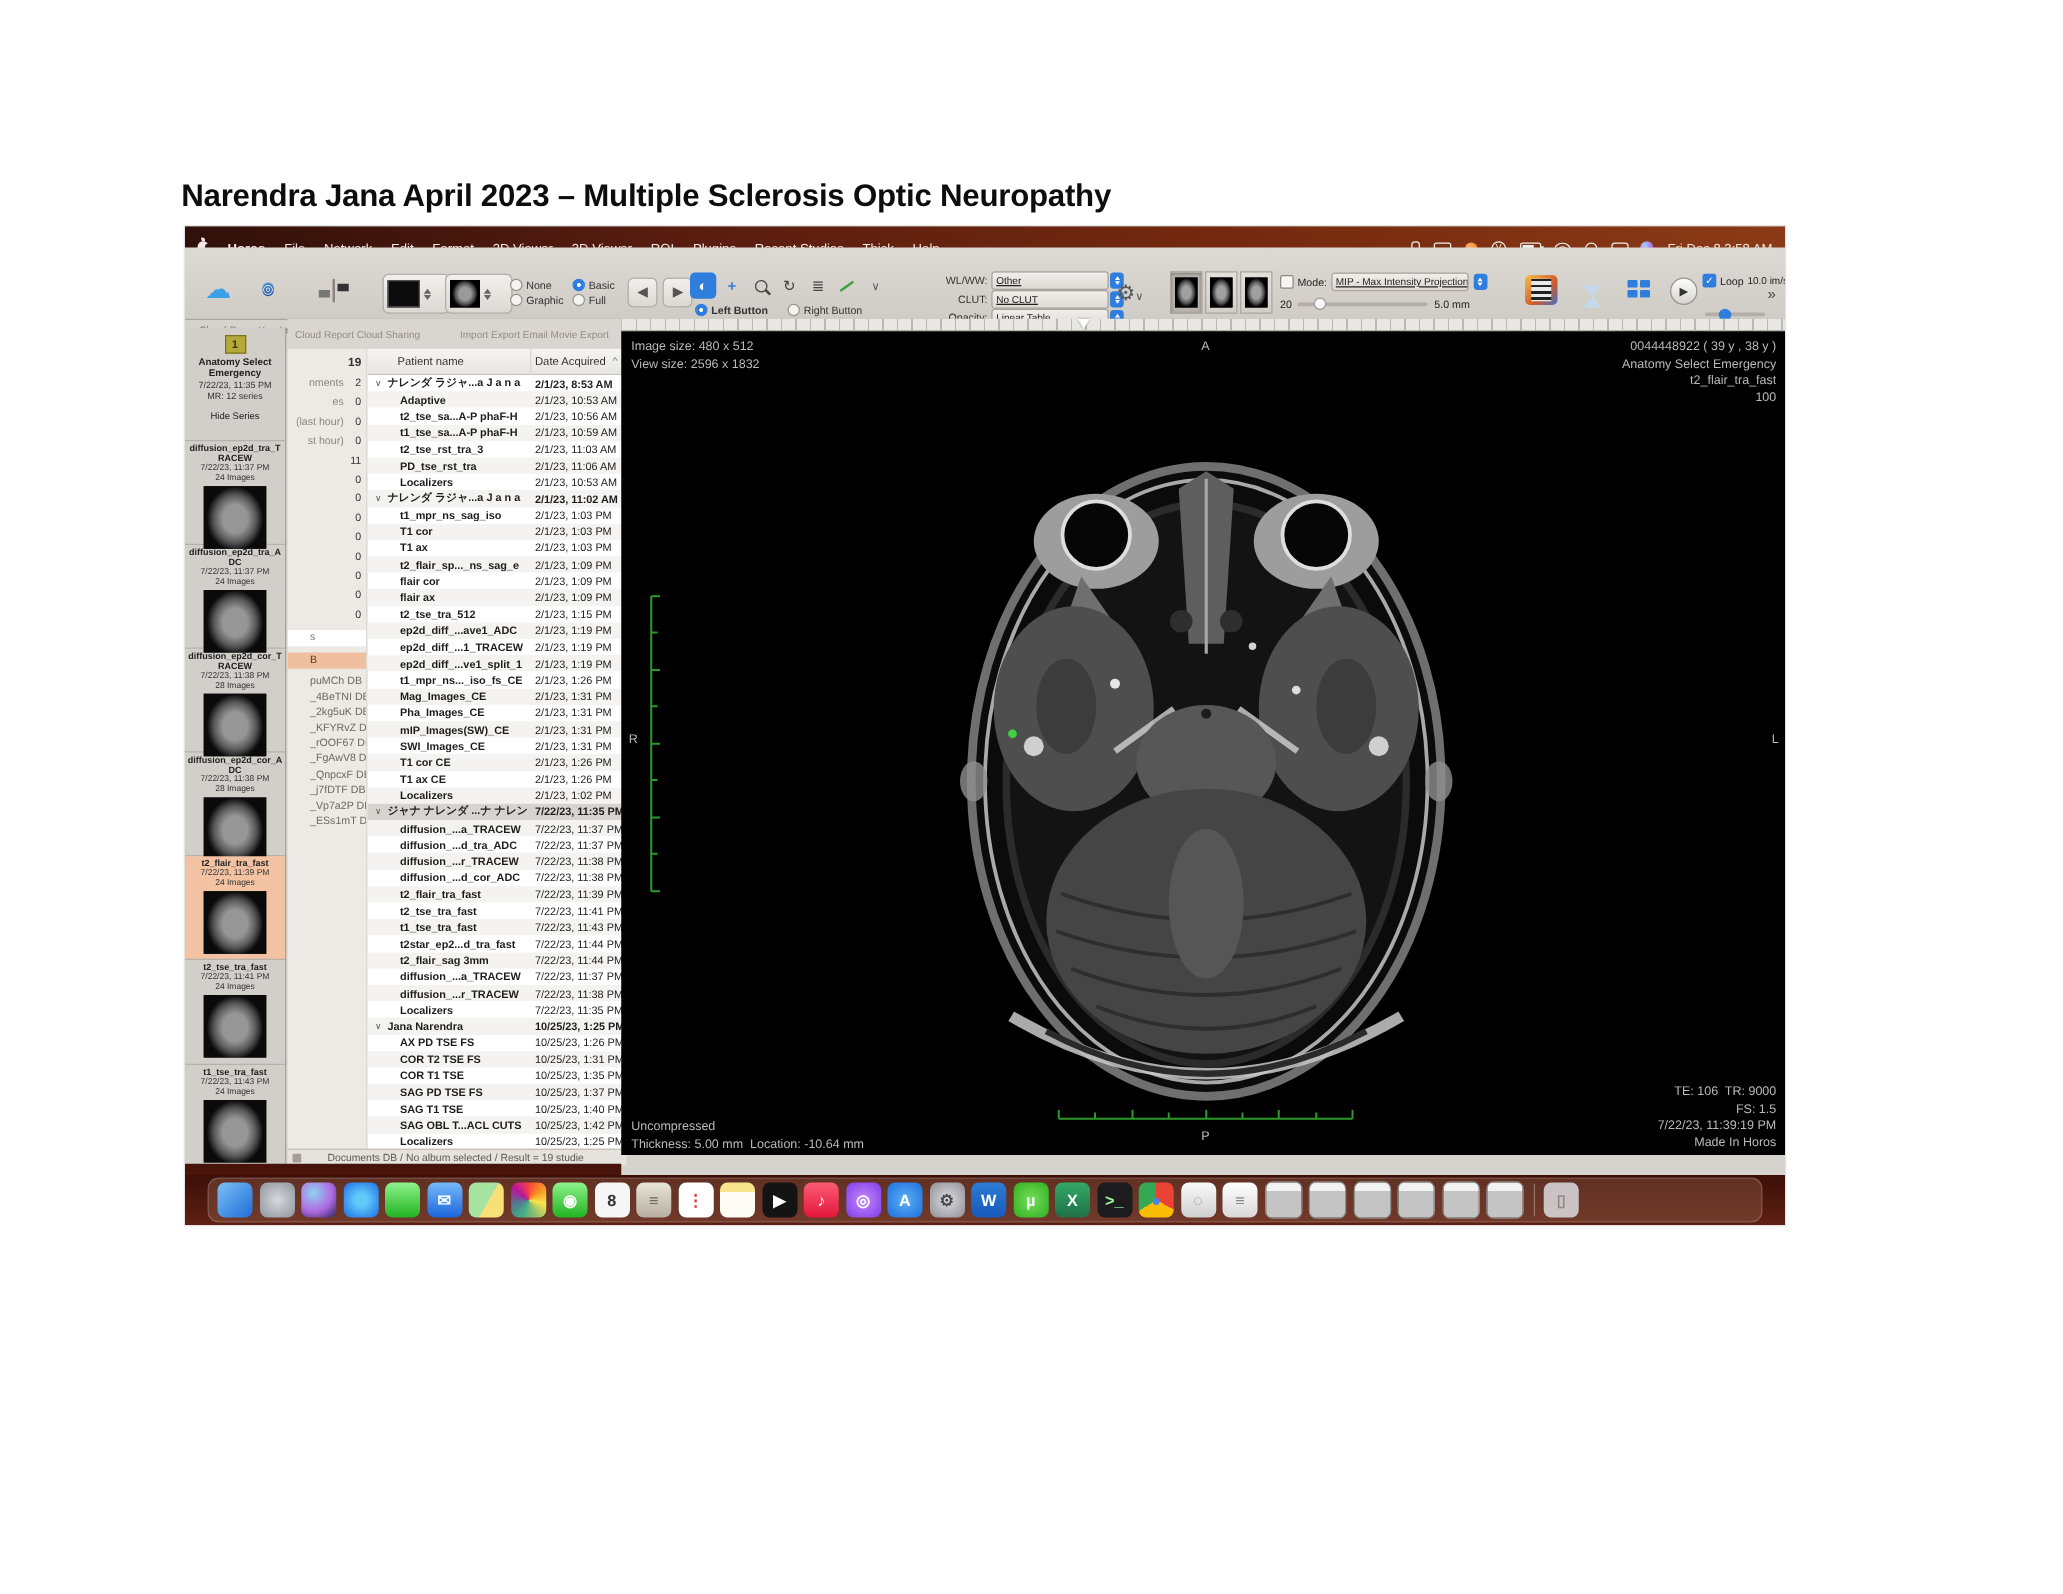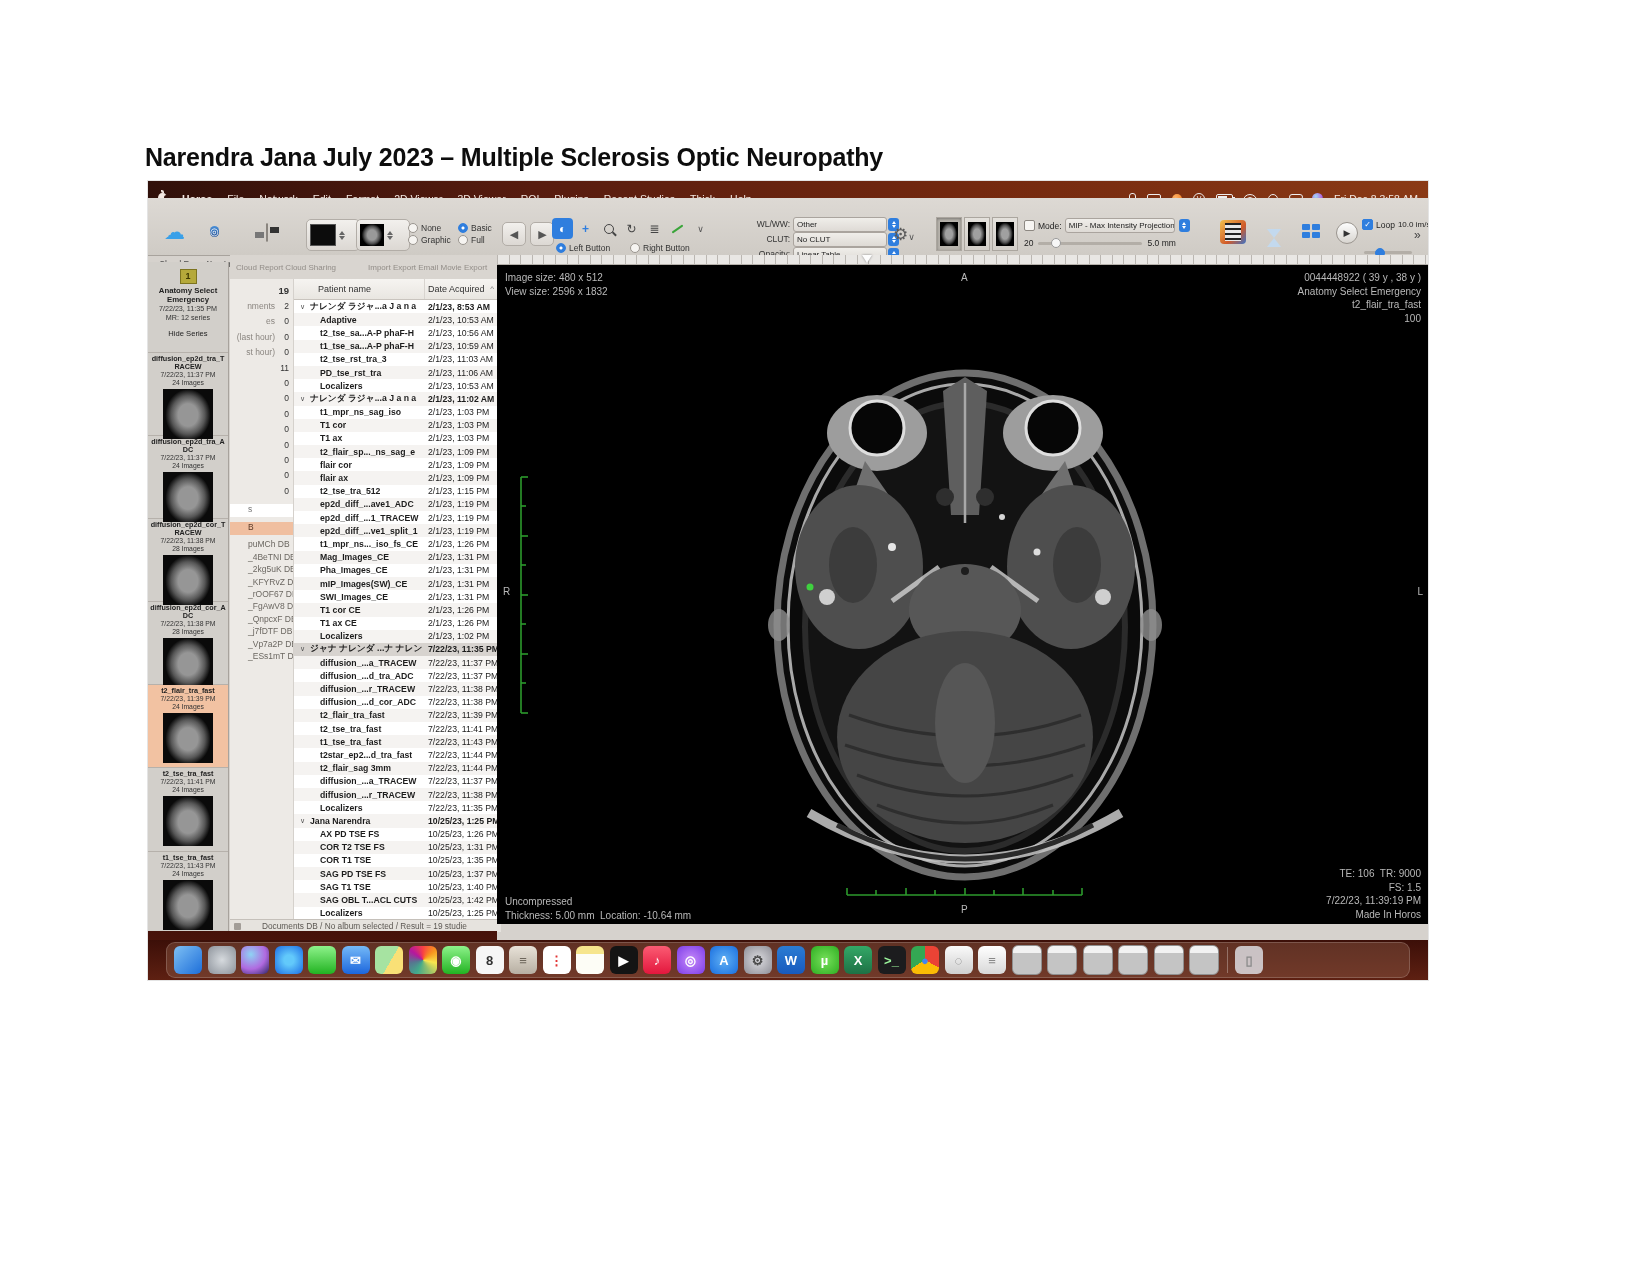--- a/index.html
+++ b/index.html
@@ -58,21 +58,21 @@
   .rdot.on{background:radial-gradient(circle,#fff 0 25%,#2f7ede 30%);border-color:#2f7ede;}
   .navbtn{width:22px;height:22px;border:1px solid #b2ada7;border-radius:5px;background:linear-gradient(#f2f0ed,#dcd8d3);color:#555;font-size:11px;text-align:center;line-height:22px;display:inline-block;}
   .tools{display:flex;gap:2px;align-items:center;}
   .tool{width:21px;height:21px;border-radius:4px;display:flex;align-items:center;justify-content:center;color:#444;font-size:12px;}
   .tool.sel{background:#2f7ede;color:#fff;}
   .mag{width:8px;height:8px;border:1.5px solid #444;border-radius:50%;position:relative;}
   .mag::after{content:"";position:absolute;width:5px;height:1.5px;background:#444;right:-4px;bottom:-2px;transform:rotate(45deg);}
   .meas{width:13px;height:2px;background:#3aa53a;transform:rotate(-35deg);border-radius:1px;}
   .selrow{display:flex;align-items:center;height:14px;margin-bottom:1px;}
   .sel-label{width:42px;text-align:right;font-size:8.5px;color:#333;padding-right:3px;white-space:nowrap;}
-  .selbox{width:86px;height:13px;border:1px solid #aaa49e;border-radius:3px;background:linear-gradient(#f0eeea,#dedad5);font-size:8px;color:#222;line-height:13px;padding:0 3px;white-space:nowrap;overflow:hidden;}
+  .selbox{width:86px;height:13px;border:1px solid #aaa49e;border-radius:3px;background:linear-gradient(#f0eeea,#dedad5);font-size:8px;color:#222;line-height:13px;padding:0 3px;white-space:nowrap;overflow:hidden;text-decoration:underline;}
   .bluestep{width:11px;height:13px;background:#2f7ede;border-radius:3px;margin-left:1px;display:flex;flex-direction:column;align-items:center;justify-content:center;gap:1px;}
   .bluestep i{width:0;height:0;border-left:2.5px solid transparent;border-right:2.5px solid transparent;}
   .bluestep i.up{border-bottom:3px solid #fff;}
   .bluestep i.dn{border-top:3px solid #fff;}
   .gear{font-size:17px;color:#5a5a5a;}
   .orientbtn{width:24px;height:32px;border:1px solid #aba69f;background:linear-gradient(#e4e1dc,#d2cec8);display:inline-flex;align-items:center;justify-content:center;}
   .orientbtn.sel{background:#b9b5ae;box-shadow:inset 0 1px 3px rgba(0,0,0,.35);}
   .orientbtn .mini{width:18px;height:24px;background:radial-gradient(ellipse 55% 60% at 50% 50%,#a0a0a0 0 35%,#555 60%,#000 80%) #000;}
   .chk{width:9px;height:9px;border:1px solid #8d8denote;border:1px solid #8d8882;background:#f7f5f2;border-radius:2px;display:inline-block;}
   .chk.on{background:#2f7ede;border-color:#2f7ede;color:#fff;font-size:8px;line-height:9px;text-align:center;}
@@ -152,21 +152,21 @@
   .deskband{position:absolute;left:0;top:759px;width:1280px;height:40px;background:linear-gradient(#3c0f08,#5e2012);}
   .dock{position:absolute;left:18px;top:761px;width:1244px;height:36px;border-radius:9px;background:rgba(140,90,70,.45);border:1px solid rgba(255,255,255,.18);display:flex;align-items:center;gap:5.5px;padding:0 7px;box-sizing:border-box;}
   .dicon{width:28px;height:28px;border-radius:6px;flex:0 0 auto;display:flex;align-items:center;justify-content:center;font-size:13px;font-weight:700;color:#fff;overflow:hidden;}
   .dicon.win{border:1px solid #8f8f8f;background:linear-gradient(#f2f2f2 25%,#c4c4c4 25%);}
   .dicon.trash{background:rgba(228,230,236,.8);color:#8a8a8a;}
   .dock .sepd{width:1px;height:26px;background:rgba(255,255,255,.3);flex:0 0 auto;margin:0 2px;}
 </style>
 </head>
 <body>
 
-<div class="page-title">Narendra Jana July 2023 – Multiple Sclerosis Optic Neuropathy</div>
+<div class="page-title">Narendra Jana April 2023 – Multiple Sclerosis Optic Neuropathy</div>
 
 <div class="shot">
 
   <div class="menubar">
     <span class="apple"></span>
     <span style="display:flex;gap:15px;">
 
     <span class="mitem first">Horos</span>
         <span class="mitem">File</span>
         <span class="mitem">Network</span>
@@ -251,21 +251,21 @@
         </span>
       <span class="tool">↻</span>
       <span class="tool">≣</span>
       <span class="tool">
           <span class="meas"></span>
         </span>
       <span class="tool">
           <span class="chev">∨</span>
         </span>
     </div>
-    <div class="tgi" style="left:408px;top:44px;">
+    <div class="tgi" style="left:408px;top:44px;font-weight:bold;">
       <div class="radio-row">
           <span class="rdot on"></span>
           <span>Left Button</span>
         </div>
     </div>
     <div class="tgi" style="left:482px;top:44px;">
       <div class="radio-row">
           <span class="rdot"></span>
           <span>Right Button</span>
         </div>

